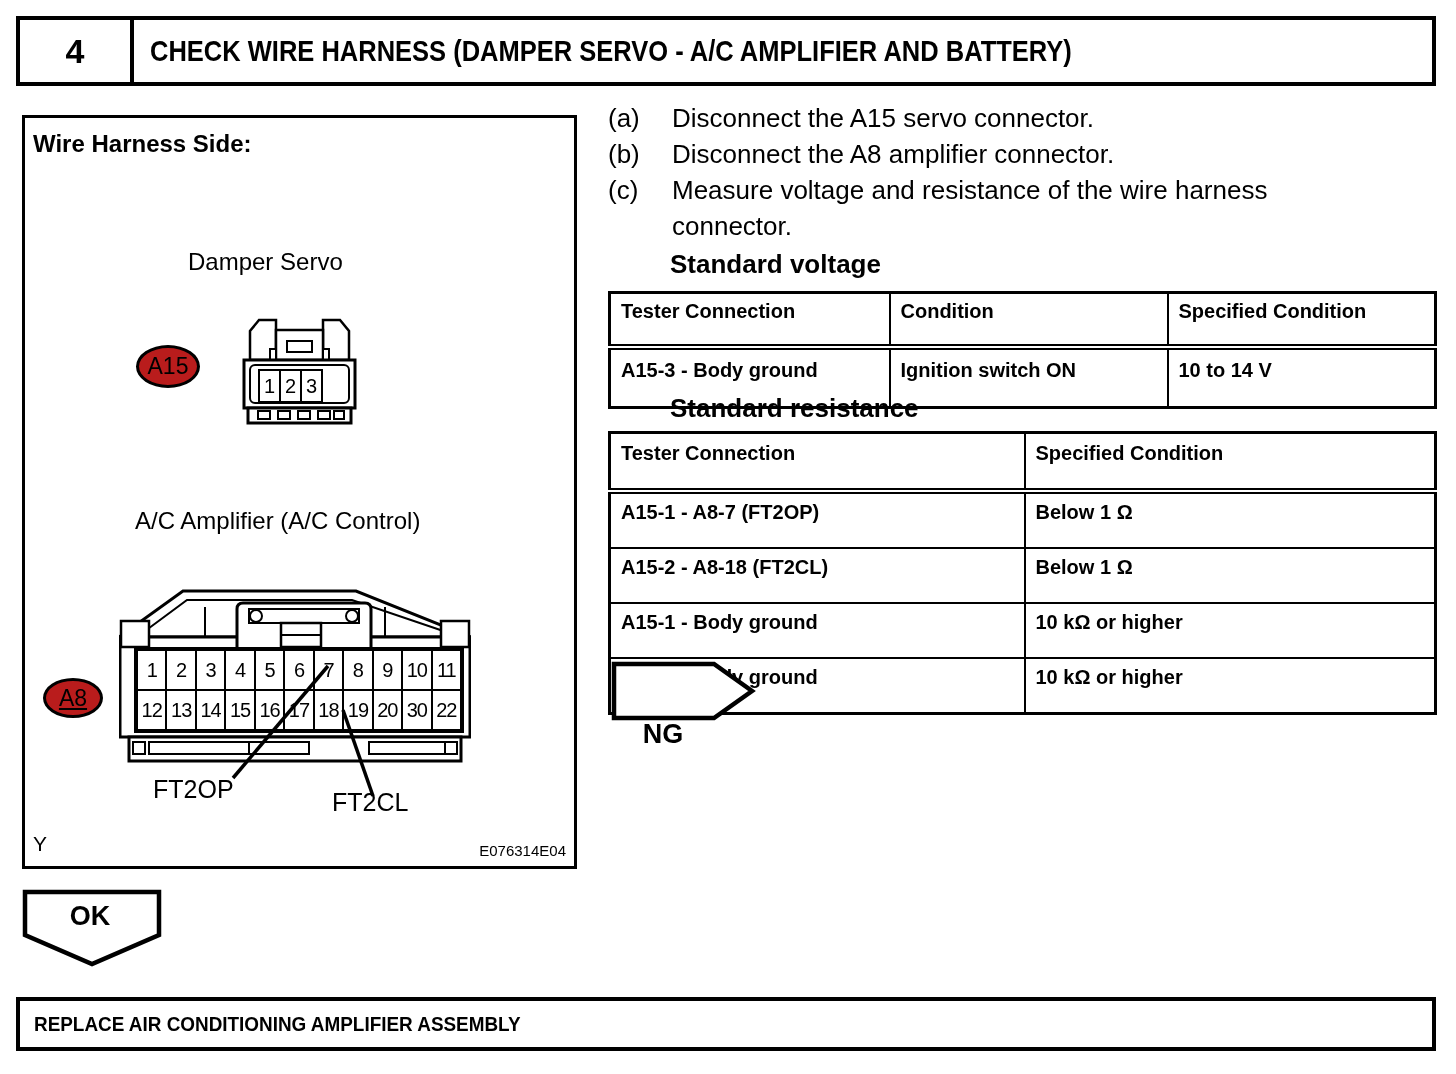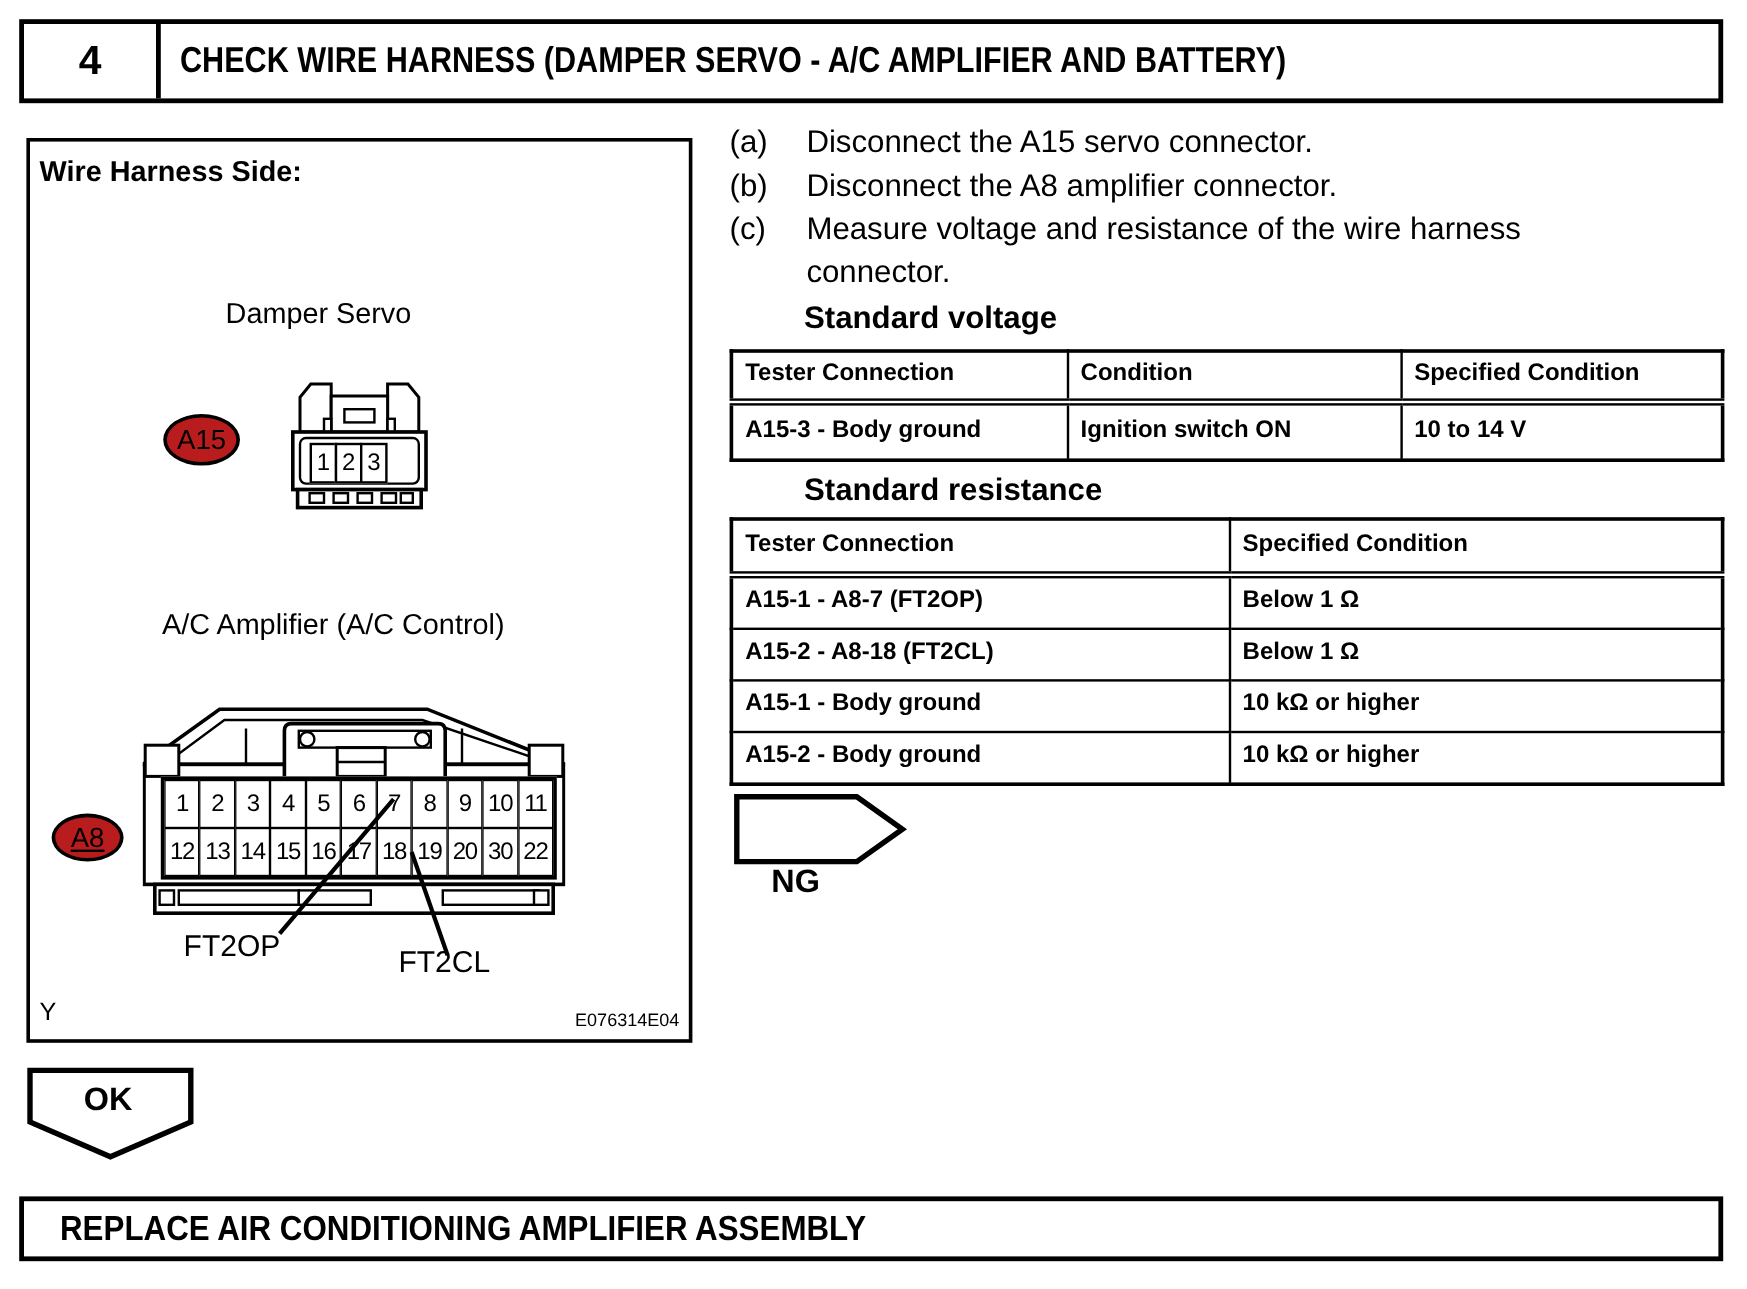--- a/index.html
+++ b/index.html
@@ -43,39 +43,39 @@
   .stext{width:700px;}
 
   .sec-title{font-size:26px;font-weight:bold;}
   .voltage-title{left:670px;top:249px;}
   .resistance-title{left:670px;top:393px;}
 
   table.spec{border-collapse:collapse;table-layout:fixed;background:#fff;}
   table.spec, table.spec td, table.spec th{border:2px solid #000;}
   table.spec{border-width:3px;}
   table.spec th{border-bottom:6px double #000;}
-  table.spec th, table.spec td{font-size:20px;font-weight:bold;text-align:left;padding:0 0 4px 10px;vertical-align:middle;}
+  table.spec th, table.spec td{font-size:20px;font-weight:bold;text-align:left;padding:0 0 16px 10px;vertical-align:middle;}
   .voltage-table{left:608px;top:291px;}
   .voltage-table th{height:34px;}
   .voltage-table td{height:40px;}
   .resistance-table{left:608px;top:431px;}
   .resistance-table th{height:38px;}
   .resistance-table td{height:37px;}
 
   
   .ng-svg{left:611px;top:661px;}
   .ng-label{left:611px;top:663px;width:104px;height:54px;display:flex;align-items:center;justify-content:center;font-size:27px;font-weight:bold;margin-top:44px;}
   .repair-box{left:765px;top:658px;width:670px;height:110px;border:5px solid #000;box-sizing:border-box;padding:10px 14px 0 14px;font-size:28px;font-weight:bold;line-height:39px;}
 
   
   .ok-svg{left:22px;top:889px;}
   .ok-label{left:40px;top:894px;width:100px;height:44px;display:flex;align-items:center;justify-content:center;font-size:27px;font-weight:bold;}
 
   
-  .result-bar{left:16px;top:997px;width:1420px;height:54px;border:4px solid #000;box-sizing:border-box;display:flex;align-items:center;padding-left:30px;font-size:29px;font-weight:bold;}
+  .result-bar{left:16px;top:997px;width:1420px;height:54px;border:4px solid #000;box-sizing:border-box;display:flex;align-items:center;padding-left:14px;font-size:21px;font-weight:bold;}
 </style>
 </head>
 <body>
 
 <div class="page">
 
   <div class="abs header-bar">
     <div class="step-num">4</div>
     <div class="step-title">
       <span class="cond">CHECK WIRE HARNESS (DAMPER SERVO - A/C AMPLIFIER AND BATTERY)</span>

